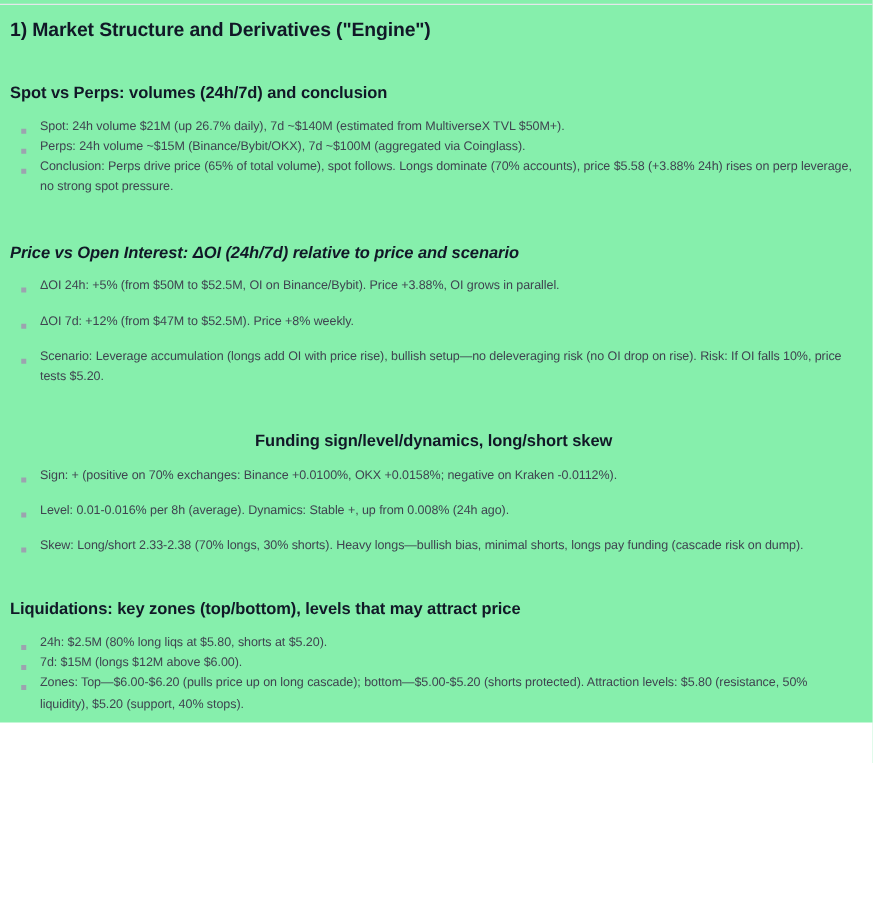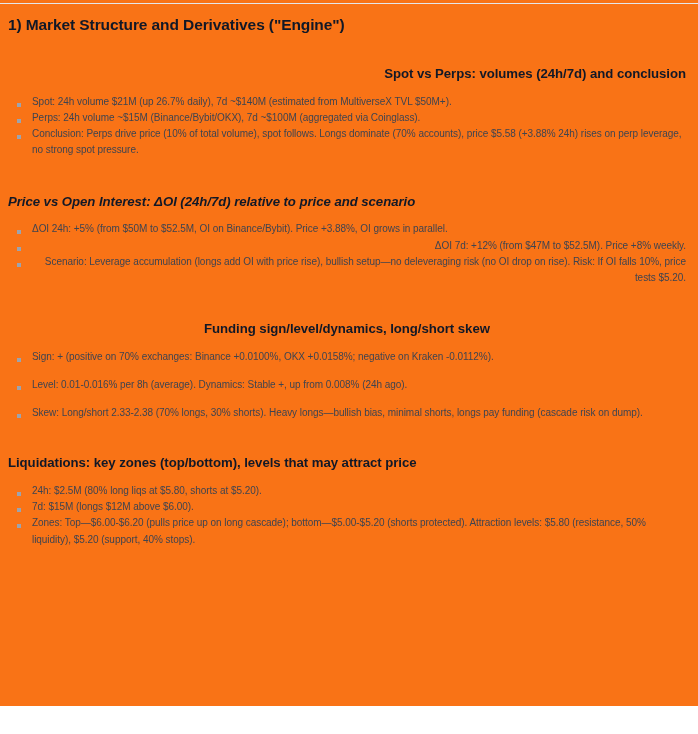--- a/index.html
+++ b/index.html
@@ -10,22 +10,22 @@
   }
   body {
     width: 698px;
     height: 734px;
     font-family: "Liberation Sans", sans-serif;
     color: #374151;
     overflow: hidden;
   }
   .page {
     width: 698px;
-    height: 706px;
-    background: #f97316;
+    height: 578px;
+    background: #86efac;
     position: relative;
     padding: 0 12px 0 8px;
   }
   .top-rule {
     position: absolute;
     top: 3px;
     left: 0;
     width: 698px;
     height: 1px;
     background: #e5e7eb;
@@ -39,21 +39,21 @@
     padding-top: 15px;
     line-height: 1.3;
   }
   .section-heading {
     font-size: 13.2px;
     font-weight: bold;
     color: #111827;
     letter-spacing: -0.05px;
     line-height: 1.35;
   }
-  .sec-1 { padding-top: 19px; text-align: right; }
+  .sec-1 { padding-top: 19px; }
   .sec-2 { padding-top: 23px; font-style: italic; }
   .sec-3 { padding-top: 23px; text-align: center; }
   .sec-4 { padding-top: 22px; }
 
   ul.bullets {
     list-style: none;
     margin: 0;
     padding: 0;
   }
   ul.bullets li {
@@ -69,40 +69,40 @@
     position: absolute;
     left: 9px;
     top: 9px;
     width: 4px;
     height: 4px;
     background: #9ca3af;
   }
   .list-1 { padding-top: 16px; }
   .list-1 li + li { margin-top: 0; }
   .list-2 { padding-top: 15px; }
-  .list-2 li + li { margin-top: 0; text-align: right; }
+  .list-2 li + li { margin-top: 12px; }
   .list-3 { padding-top: 15px; }
   .list-3 li + li { margin-top: 12px; }
   .list-4 { padding-top: 16px; }
   .list-4 li + li { }
 </style>
 </head>
 <body>
 
 <div class="page">
 
   <div class="top-rule"></div>
 
   <h1 class="doc-title">1) Market Structure and Derivatives ("Engine")</h1>
 
   <h2 class="section-heading sec-1">Spot vs Perps: volumes (24h/7d) and conclusion</h2>
   <ul class="bullets list-1">
     <li>Spot: 24h volume $21M (up 26.7% daily), 7d ~$140M (estimated from MultiverseX TVL $50M+).</li>
     <li>Perps: 24h volume ~$15M (Binance/Bybit/OKX), 7d ~$100M (aggregated via Coinglass).</li>
-    <li>Conclusion: Perps drive price (10% of total volume), spot follows. Longs dominate (70% accounts), price $5.58 (+3.88% 24h) rises on perp leverage, no strong spot pressure.</li>
+    <li>Conclusion: Perps drive price (65% of total volume), spot follows. Longs dominate (70% accounts), price $5.58 (+3.88% 24h) rises on perp leverage, no strong spot pressure.</li>
   </ul>
 
   <h2 class="section-heading sec-2">Price vs Open Interest: ΔOI (24h/7d) relative to price and scenario</h2>
   <ul class="bullets list-2">
     <li>ΔOI 24h: +5% (from $50M to $52.5M, OI on Binance/Bybit). Price +3.88%, OI grows in parallel.</li>
     <li>ΔOI 7d: +12% (from $47M to $52.5M). Price +8% weekly.</li>
     <li>Scenario: Leverage accumulation (longs add OI with price rise), bullish setup—no deleveraging risk (no OI drop on rise). Risk: If OI falls 10%, price tests $5.20.</li>
   </ul>
 
   <h2 class="section-heading sec-3">Funding sign/level/dynamics, long/short skew</h2>

